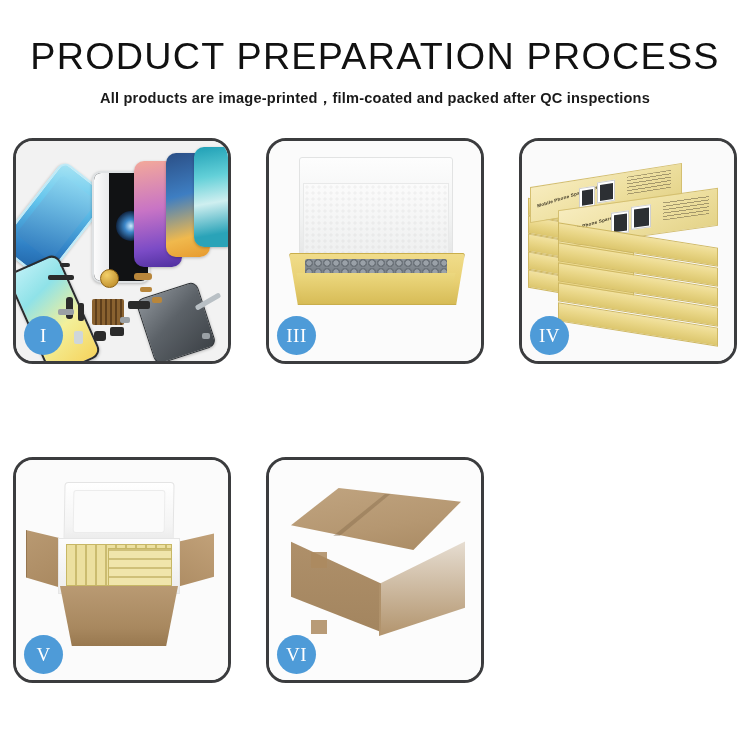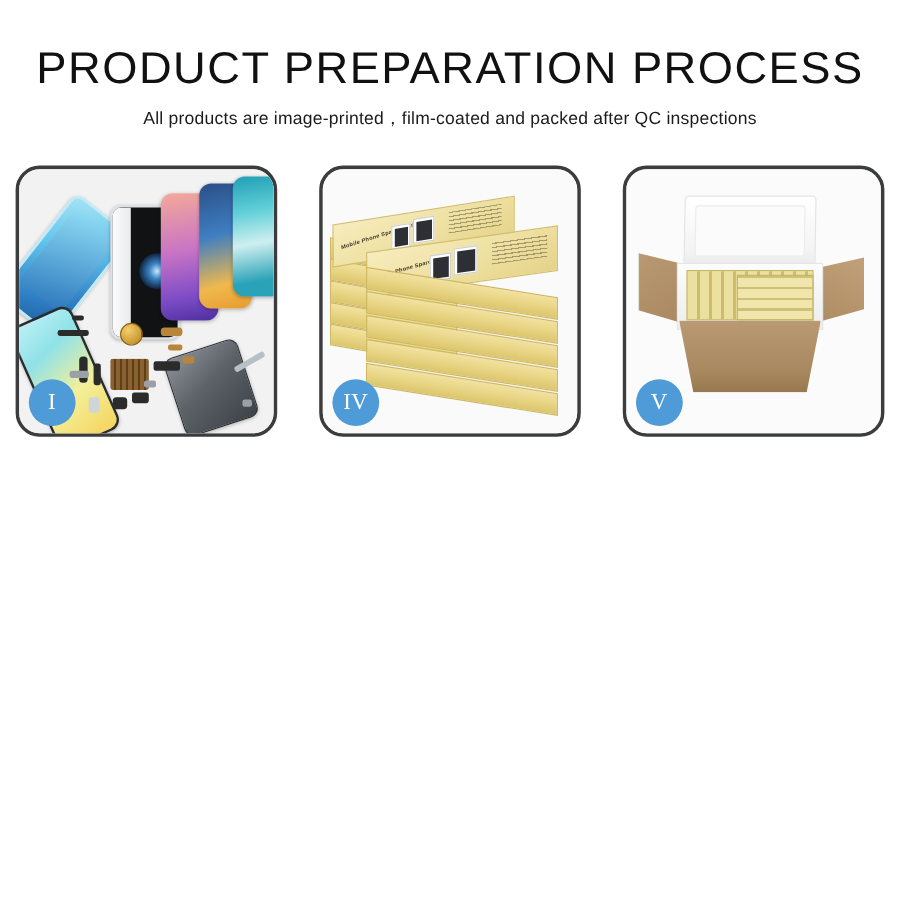--- a/index.html
+++ b/index.html
@@ -20,21 +20,21 @@
     color:#111111;
     font-weight:400;
     line-height:1;
     transform:scaleX(1.02);
     white-space:nowrap;
   }
   .subtitle{
     margin-top:14px;
     font-size:14.6px;
     color:#1a1a1a;
-    font-weight:400;
+    font-weight:700;
     letter-spacing:.2px;
     white-space:nowrap;
   }
 
   
   .grid{
     position:absolute;
     left:13px;top:138px;
     width:724px;
     display:grid;
@@ -340,20 +340,30 @@
         <div class="chip dark" style="left:94px;top:186px;width:14px;height:9px;"></div>
         <div class="chip silver" style="left:104px;top:176px;width:10px;height:6px;"></div>
         <div class="chip silver" style="left:178px;top:158px;width:28px;height:5px;transform:rotate(-30deg);background:#b9c0c5;"></div>
         <div class="chip silver" style="left:186px;top:192px;width:8px;height:6px;"></div>
         <div class="chip dark" style="left:44px;top:122px;width:10px;height:4px;"></div>
       </div>
       <div class="badge">I</div>
     </div>
 
 
+    <div class="panel">
+      <div class="panel-inner p3">
+        <div class="box3-lid"></div>
+        <div class="box3-foam"></div>
+        <div class="box3-base"></div>
+        <div class="box3-wrap"></div>
+        <div class="box3-front"></div>
+      </div>
+      <div class="badge">III</div>
+    </div>
 
     <div class="panel">
       <div class="panel-inner p4">
 
         <div class="stk" style="left:6px;top:66px;width:104px;height:16px;transform:skewY(10deg);"></div>
         <div class="stk" style="left:6px;top:84px;width:104px;height:16px;transform:skewY(10deg);"></div>
         <div class="stk" style="left:6px;top:102px;width:104px;height:16px;transform:skewY(10deg);"></div>
         <div class="stk" style="left:6px;top:120px;width:104px;height:16px;transform:skewY(10deg);"></div>
         <div class="stk" style="left:6px;top:138px;width:104px;height:16px;transform:skewY(10deg);"></div>
 
@@ -393,15 +403,26 @@
         <div class="flapL"></div>
         <div class="flapR"></div>
         <div class="foam-body"></div>
         <div class="trays"></div>
         <div class="trays2"></div>
         <div class="carton-body"></div>
       </div>
       <div class="badge">V</div>
     </div>
 
+    <div class="panel">
+      <div class="panel-inner p6">
+        <div class="c6-top"></div>
+        <div class="c6-left"></div>
+        <div class="c6-right"></div>
+        <div class="c6-seam"></div>
+        <div class="c6-tape" style="left:42px;top:92px;width:16px;height:16px;"></div>
+        <div class="c6-tape" style="left:42px;top:160px;width:16px;height:14px;"></div>
+      </div>
+      <div class="badge">VI</div>
+    </div>
 
   </div>
 </div>
 
 </body></html>

